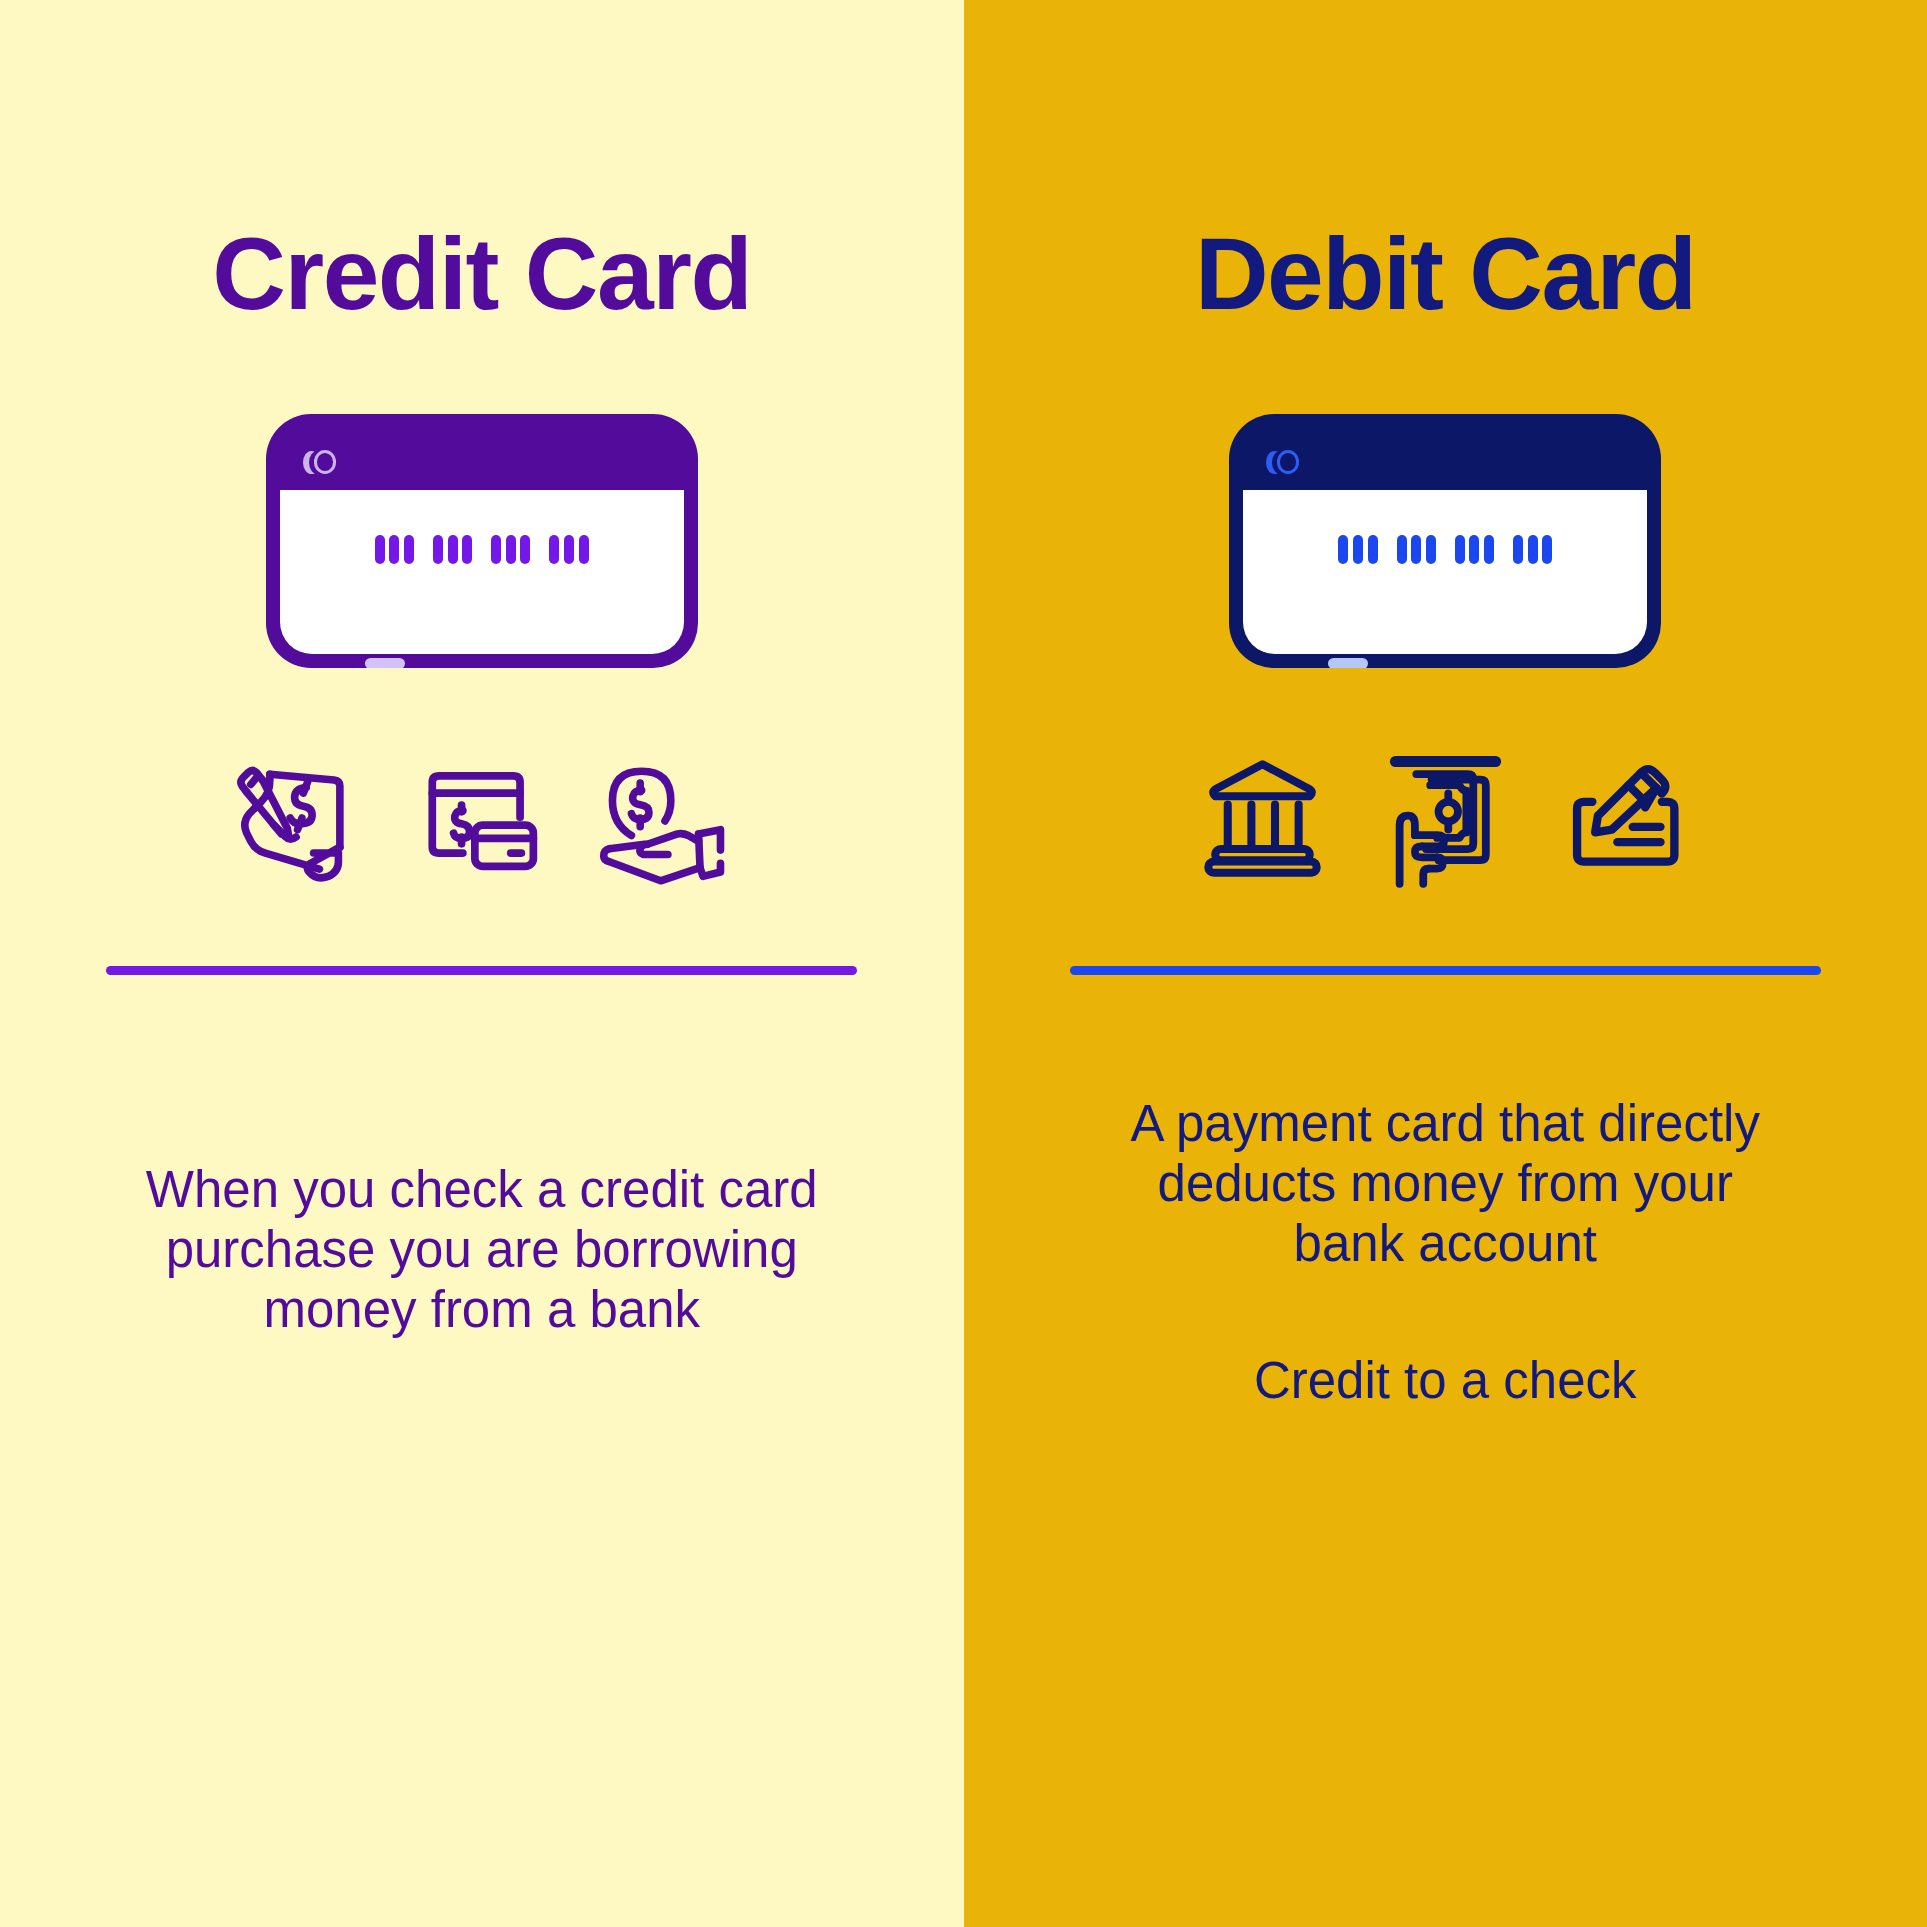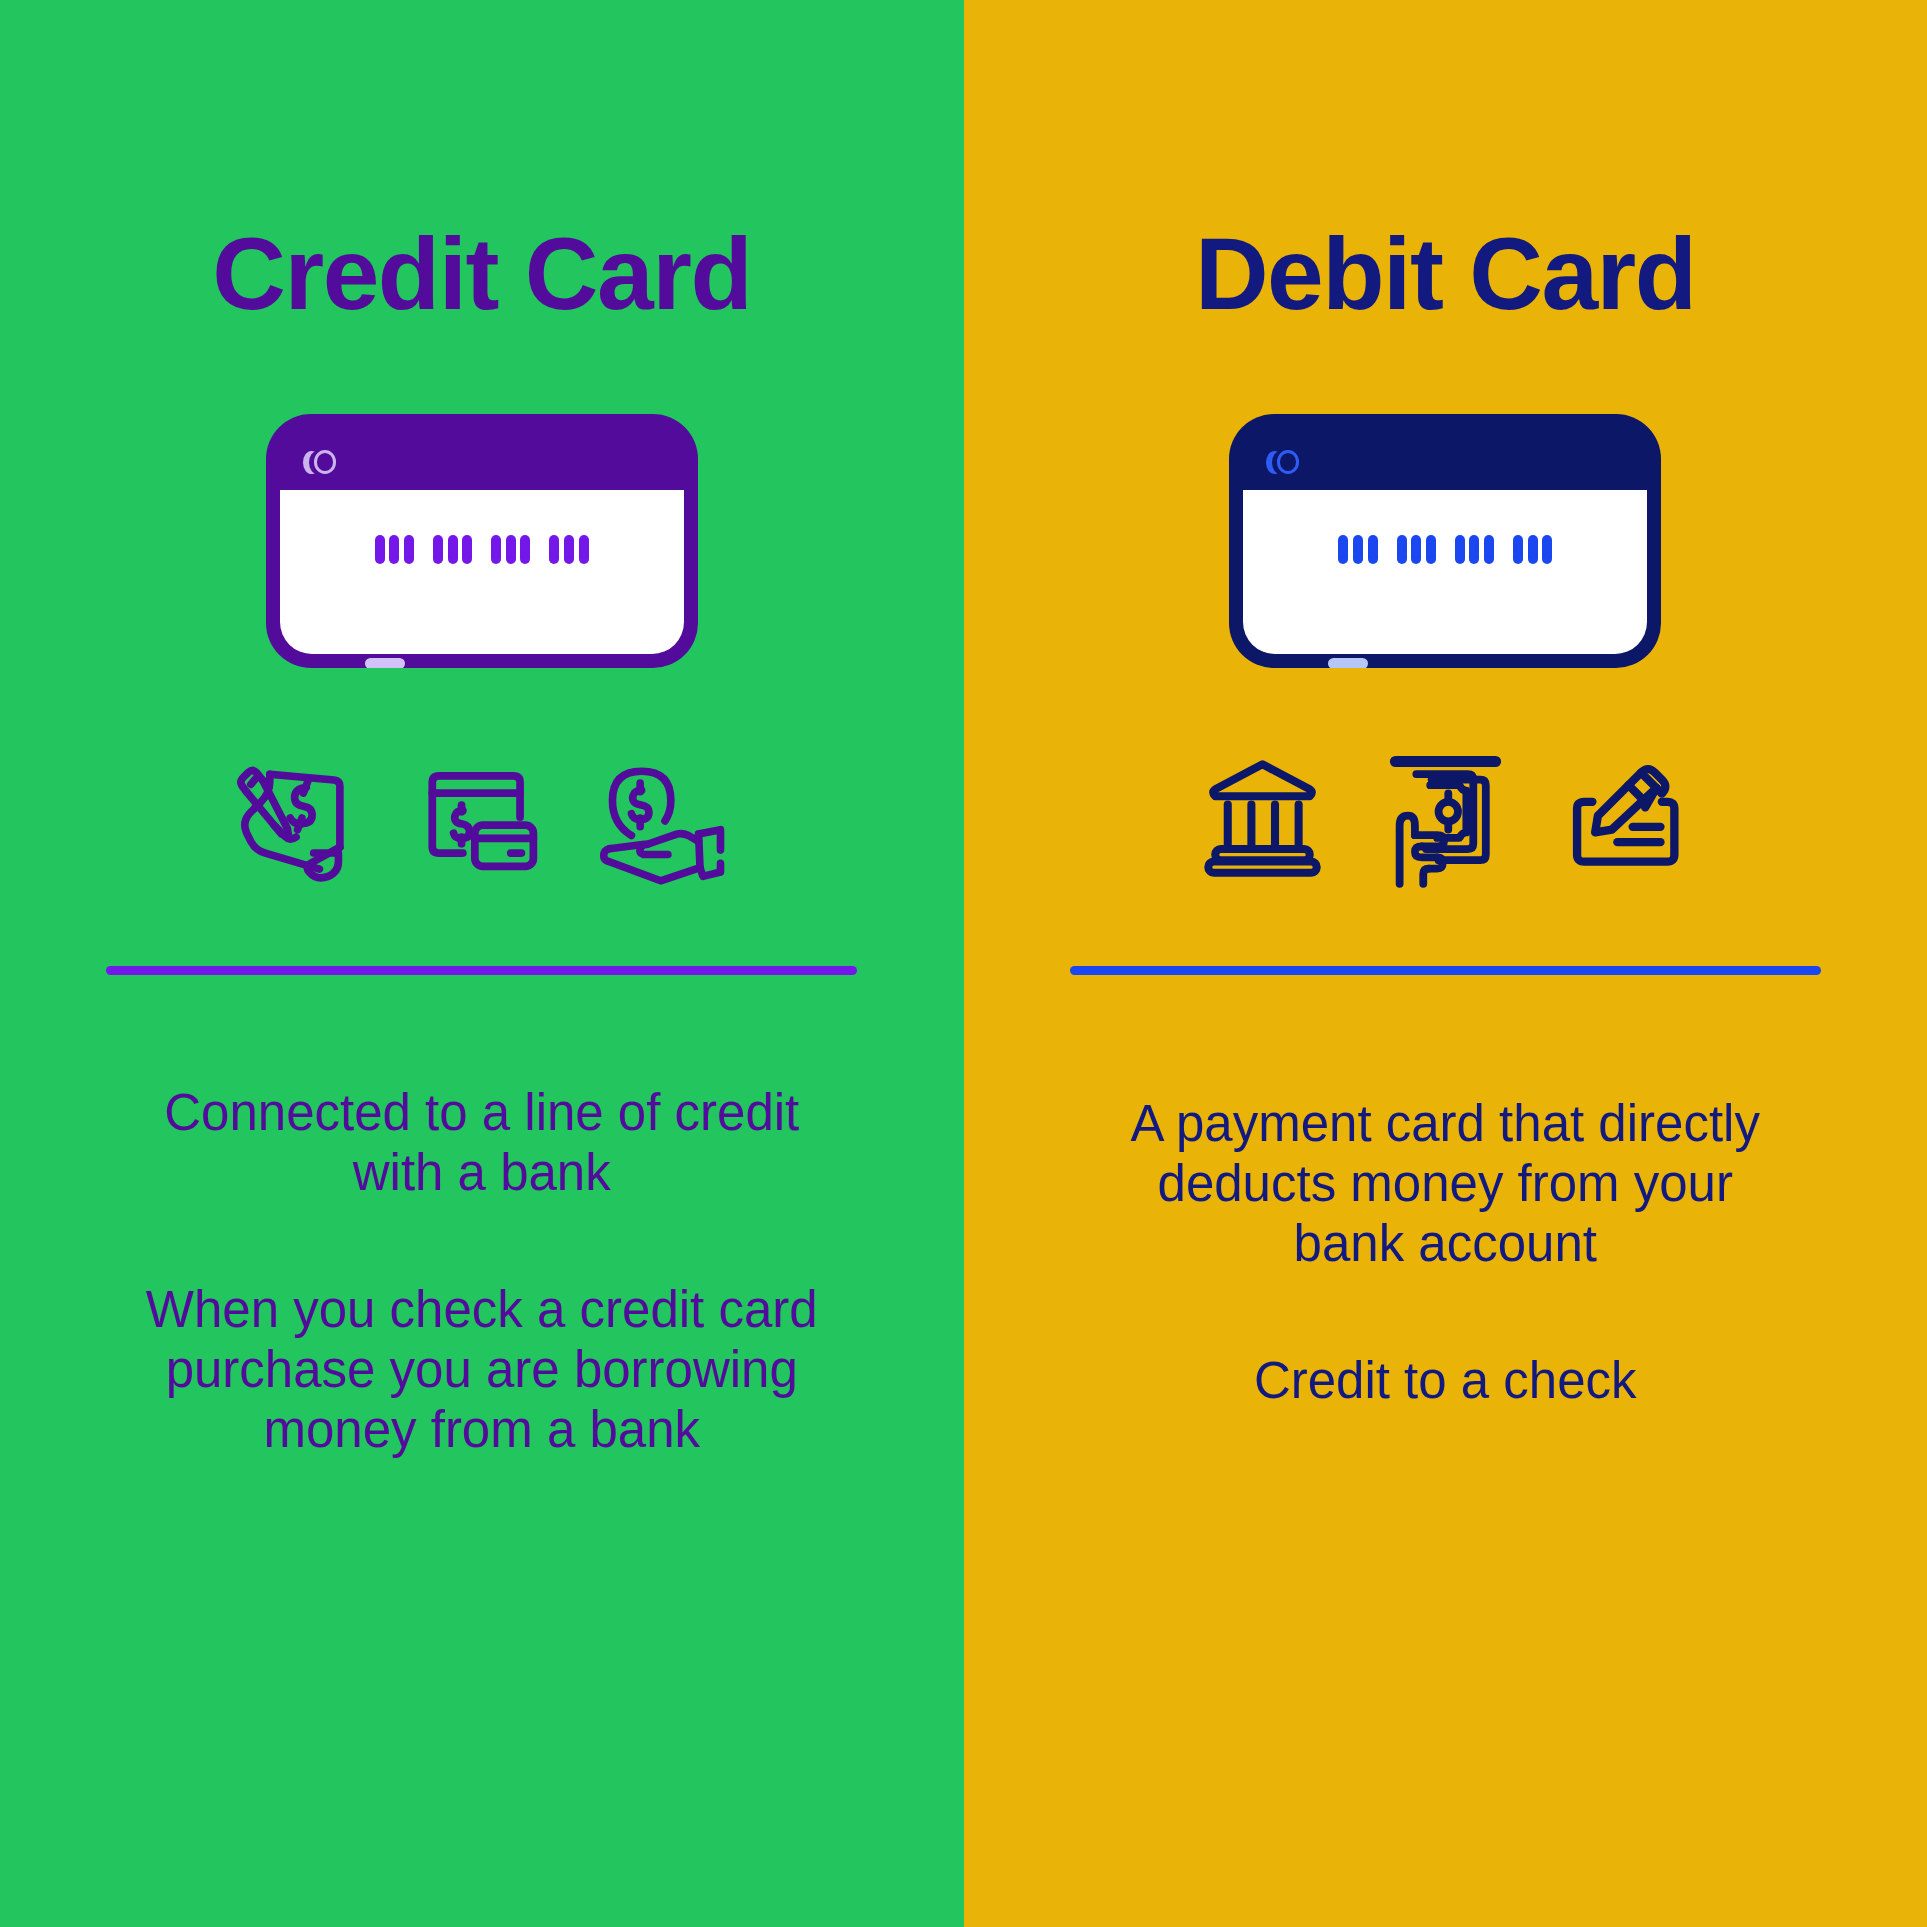--- a/index.html
+++ b/index.html
@@ -25,21 +25,21 @@
     width: 964px;
     height: 1927px;
     box-sizing: border-box;
     display: flex;
     flex-direction: column;
     align-items: center;
     position: relative;
   }
 
   .panel--credit {
-    background: #22c55e;
+    background: #fef9c3;
   }
   .panel--debit {
     background: #eab308;
   }
 
   .panel-title {
     font-size: 102px;
     font-weight: bold;
     letter-spacing: -1.5px;
     margin: 0;
@@ -279,21 +279,20 @@
           <path d="M74 84 L76 90 L88 87 L88 81"></path>
           <path d="M73 61 L74 84"></path>
         </svg>
       </div>
 
     </div>
 
     <div class="divider"></div>
 
     <div class="desc-block">
-      <p class="desc desc--first">Connected to a line of credit with a bank</p>
       <p class="desc desc--second">When you check a credit card purchase you are borrowing money from a bank</p>
     </div>
 
   </section>
 
   <section class="panel panel--debit">
 
     <h1 class="panel-title">Debit Card</h1>
 
     <div class="card-graphic">

